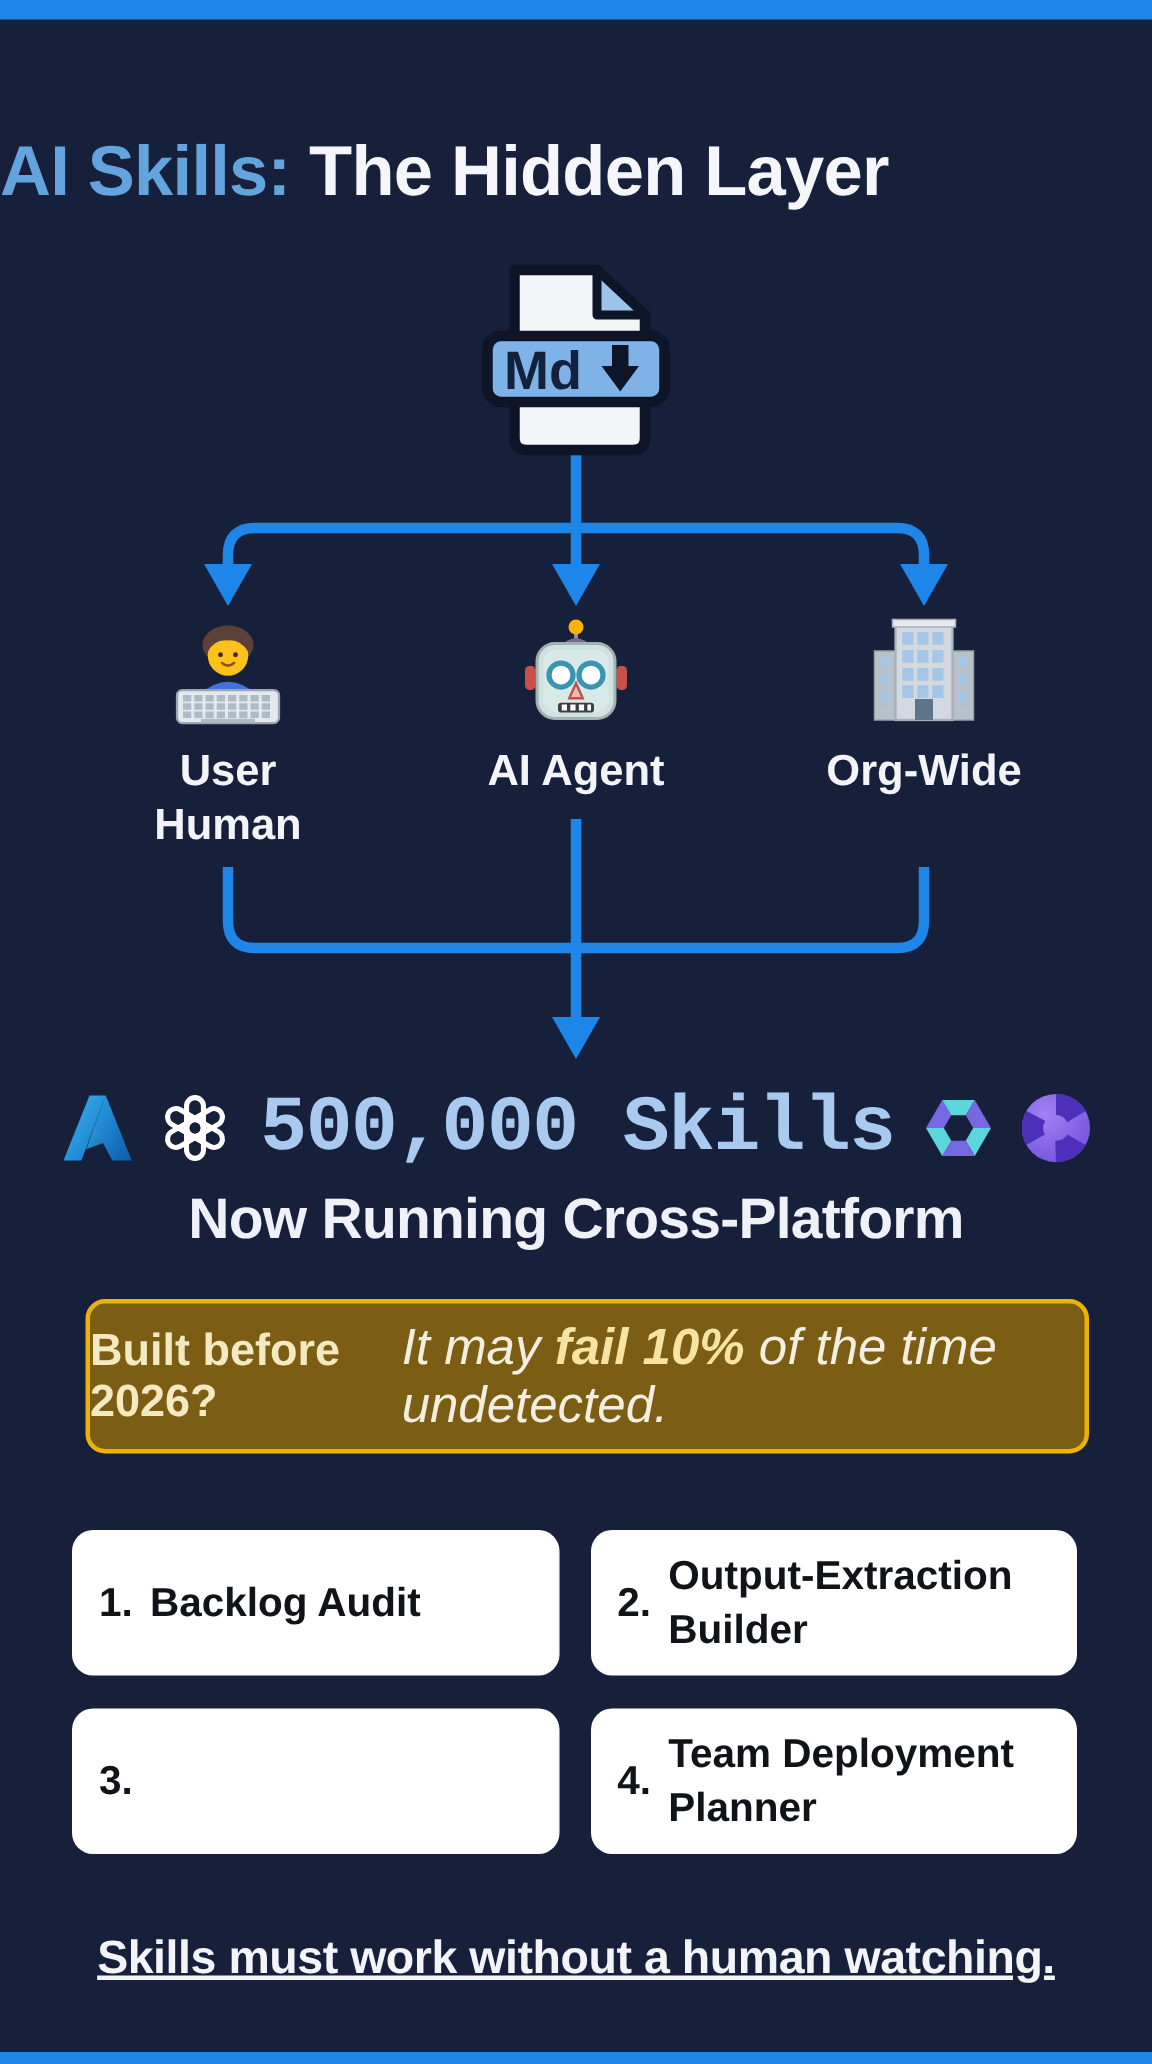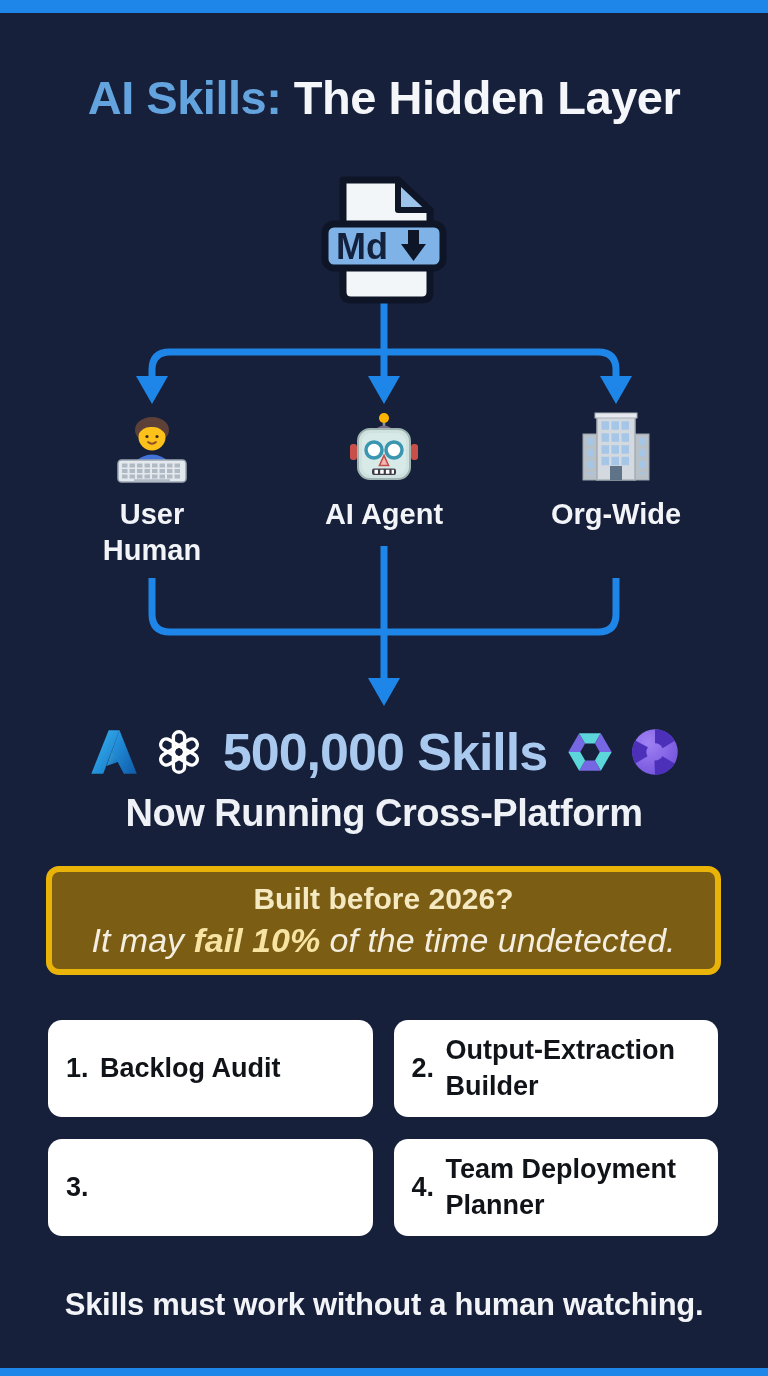--- a/index.html
+++ b/index.html
@@ -6,64 +6,64 @@
   body{
     width:768px;height:1376px;position:relative;overflow:hidden;
     background:#17203a;
     font-family:"Liberation Sans", sans-serif;
     -webkit-font-smoothing:antialiased;
   }
   .abs{position:absolute;}
   .top-bar{left:0;top:0;width:768px;height:13px;background:#1e86e8;}
   .bottom-bar{left:0;top:1368px;width:768px;height:8px;background:#1e86e8;}
 
-  .title{left:0;top:72px;width:768px;text-align:center;
+  .title{left:0;top:88px;width:768px;text-align:left;
     font-size:47px;font-weight:bold;letter-spacing:-0.5px;color:#f4f6fa;line-height:1.12;}
   .title .hl{color:#63a4de;}
 
   svg.flow-lines{left:0;top:0;width:768px;height:1376px;pointer-events:none;}
 
   .md-icon{left:312px;top:172px;width:144px;height:136px;}
   .emoji{width:80px;height:80px;}
   .emoji-man{left:112px;top:410px;}
   .emoji-robot{left:344px;top:410px;}
   .emoji-building{left:575px;top:408px;width:82px;height:82px;}
 
   .branch-label{top:497px;width:170px;text-align:center;color:#f2f4f8;
     font-size:29px;font-weight:600;line-height:1.24;}
   .branch-label span{display:block;}
   .label-0{left:67px;}
   .label-1{left:299px;}
   .label-2{left:531px;}
 
   .skills-row{left:0;top:714px;width:768px;height:76px;display:flex;
     align-items:center;justify-content:center;gap:13px;}
-  .skills-count{color:#a9c9ef;font-size:52px;font-weight:bold;letter-spacing:-1px;padding:0 4px;}
+  .skills-count{color:#a9c9ef;font-size:52px;font-weight:bold;letter-spacing:-1px;padding:0 4px;font-family:Liberation Mono, monospace;}
   .logo{display:block;}
 
   .subtitle{left:0;top:792px;width:768px;text-align:center;color:#eef1f6;
     font-size:38px;font-weight:600;letter-spacing:-0.5px;}
 
-  .warning{left:46px;top:866px;width:663px;height:97px;background:#7c5d14;
-    border:6px solid #eab308;border-radius:13px;display:flex;flex-direction:column;
+  .warning{left:57px;top:866px;width:663px;height:97px;background:#7c5d14;
+    border:3px solid #eab308;border-radius:13px;display:flex;flex-direction:row;
     align-items:center;justify-content:center;gap:5px;}
   .warning .l1{font-size:30px;font-weight:bold;color:#f5e9c2;}
   .warning .l2{font-size:34px;color:#f3eedf;font-style:italic;}
   .warning .l2 b{color:#f7e3a2;}
 
   .cards{left:48px;top:1020px;width:670px;display:grid;
     grid-template-columns:1fr 1fr;column-gap:21px;row-gap:22px;}
   .card{background:#ffffff;border-radius:14px;min-height:97px;display:flex;
     align-items:center;padding:10px 8px 10px 18px;box-sizing:border-box;
     color:#101418;font-size:27px;font-weight:bold;line-height:1.3;}
   .card-num{flex:0 0 34px;}
   .card-text{flex:1;}
 
   .footer{left:0;top:1287px;width:768px;text-align:center;color:#f2f4f8;
-    font-size:31px;font-weight:600;letter-spacing:-0.3px;}
+    font-size:31px;font-weight:600;letter-spacing:-0.3px;text-decoration:underline;}
 </style>
 </head>
 <body>
 
 <div class="abs top-bar"></div>
 <div class="abs bottom-bar"></div>
 
 <div class="abs title">
   <span class="hl">AI Skills:</span>
   <span>The Hidden Layer</span>

